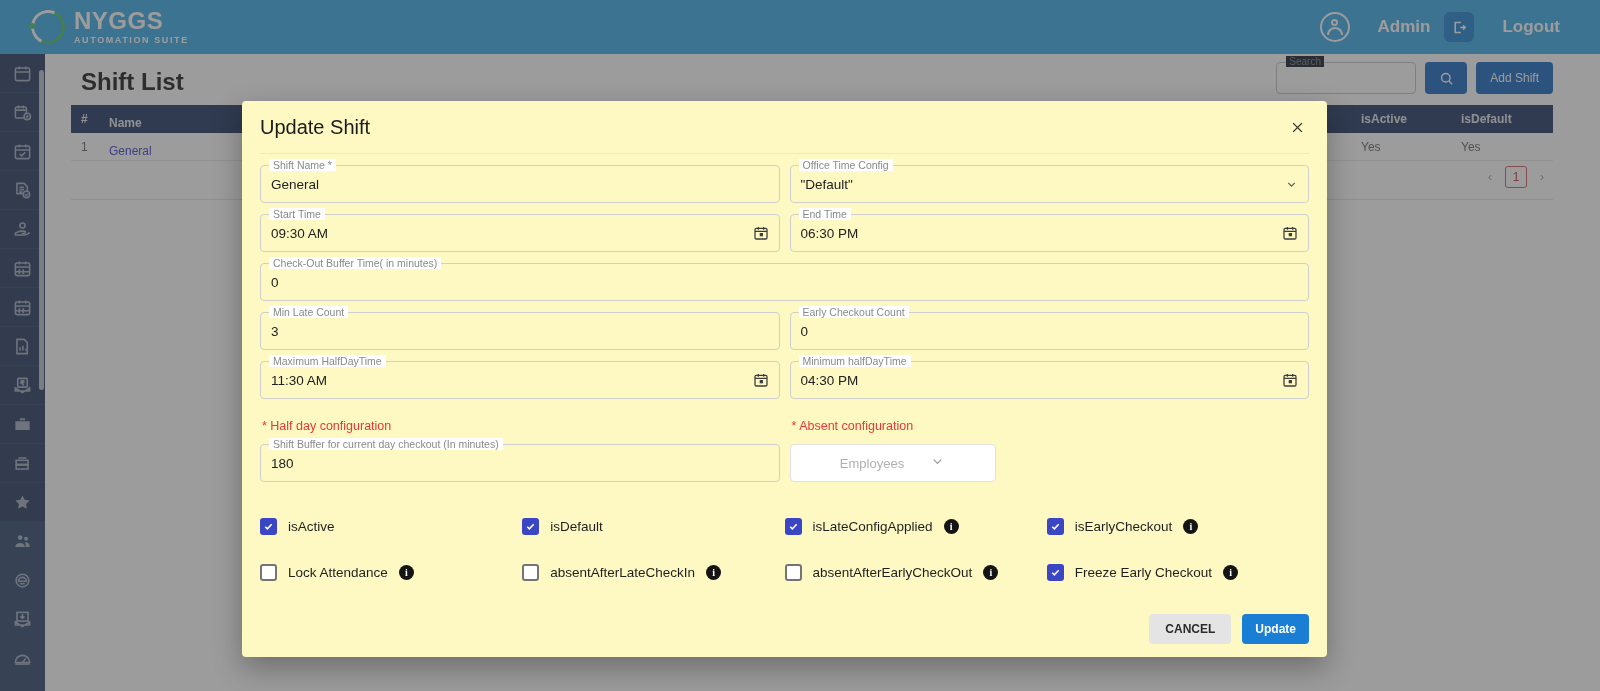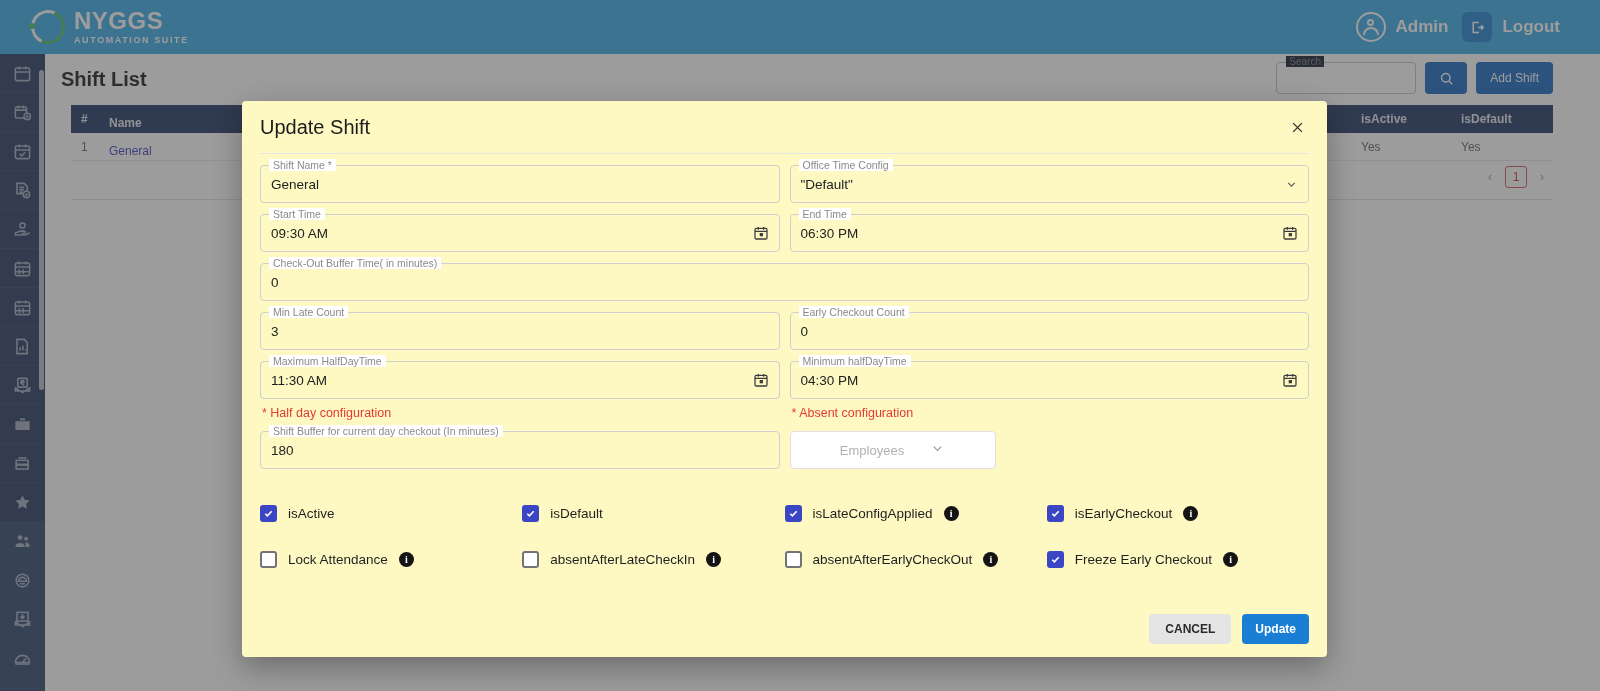--- a/index.html
+++ b/index.html
@@ -39,21 +39,21 @@
     color: #ffffff; font-size: 24px; font-weight: bold; letter-spacing: .5px;
   }
   .logo-sub {
     color: #ffffff; font-size: 9px; font-weight: bold; letter-spacing: 1.6px;
     margin-top: 3px;
   }
   .topbar-right {
     margin-left: auto; display: flex; align-items: center; gap: 14px;
     margin-right: 40px;
   }
-  .user-chip, .logout-chip { display: flex; align-items: center; gap: 10px; }
+  .user-chip, .logout-chip { display: flex; align-items: center; gap: 28px; }
   .avatar-ico {
     width: 30px; height: 30px; border-radius: 50%; border: 2px solid #fff;
     display: flex; align-items: center; justify-content: center;
   }
   .avatar-ico .head { width: 7px; height: 7px; border-radius: 50%; border: 2px solid #fff; }
   .avatar-ico .body {
     width: 16px; height: 8px; border: 2px solid #fff; border-bottom: none;
     border-radius: 9px 9px 0 0; margin-top: 1px;
   }
   .topbar-label { color: #fff; font-size: 17px; font-weight: bold; }
@@ -74,21 +74,21 @@
   .side-item.active { background: #2c4369; }
   .side-ico { opacity: .72; }
   .sb-scroll {
     position: absolute; right: 1px; top: 70px; width: 5px; height: 320px;
     background: #b9bec7; border-radius: 3px;
   }
 
   
   .content { position: absolute; left: 45px; top: 54px; right: 0; bottom: 0; background: #fff; }
   .page-title {
-    position: absolute; left: 16px; top: 14px; font-size: 20px;
+    position: absolute; left: 36px; top: 14px; font-size: 24px;
     font-weight: bold; color: #17181a;
   }
   .search-area { position: absolute; right: 47px; top: 8px; display: flex; align-items: flex-start; gap: 9px; }
   .search-field {
     position: relative; width: 140px; height: 32px;
     border: 1px solid #c3c3c3; border-radius: 4px; background: transparent;
   }
   .search-field .lg {
     position: absolute; left: 9px; top: -7px; font-size: 10px; color: #7d7d7d;
     background: #0f172a; padding: 0 3px;
@@ -159,21 +159,21 @@
     display: flex; align-items: center; padding: 0 10px;
   }
   .fld-legend {
     position: absolute; left: 9px; top: -6px; font-size: 10.5px; color: #8a8a8a;
     background: #fff; padding: 0 4px; z-index: 1; white-space: nowrap;
   }
   .fld-val { font-size: 13.5px; color: #212121; }
   .fld-val.quote { color: #212121; }
   .fld-ico { margin-left: auto; display: flex; align-items: center; }
   .note {
-    font-size: 12.5px; color: #e53935; margin-top: 7px; margin-left: 2px;
+    font-size: 12.5px; color: #e53935; margin-top: 20px; margin-left: 2px;
   }
 
   
   .sel-short {
     margin-top: 11px; width: 206px; height: 38px; border: 1px solid #e0e0e0;
     border-radius: 4px; display: flex; align-items: center; justify-content: center;
     gap: 26px; background: #fff;
   }
   .sel-short .ph { font-size: 13px; color: #b0b0b0; }
 

